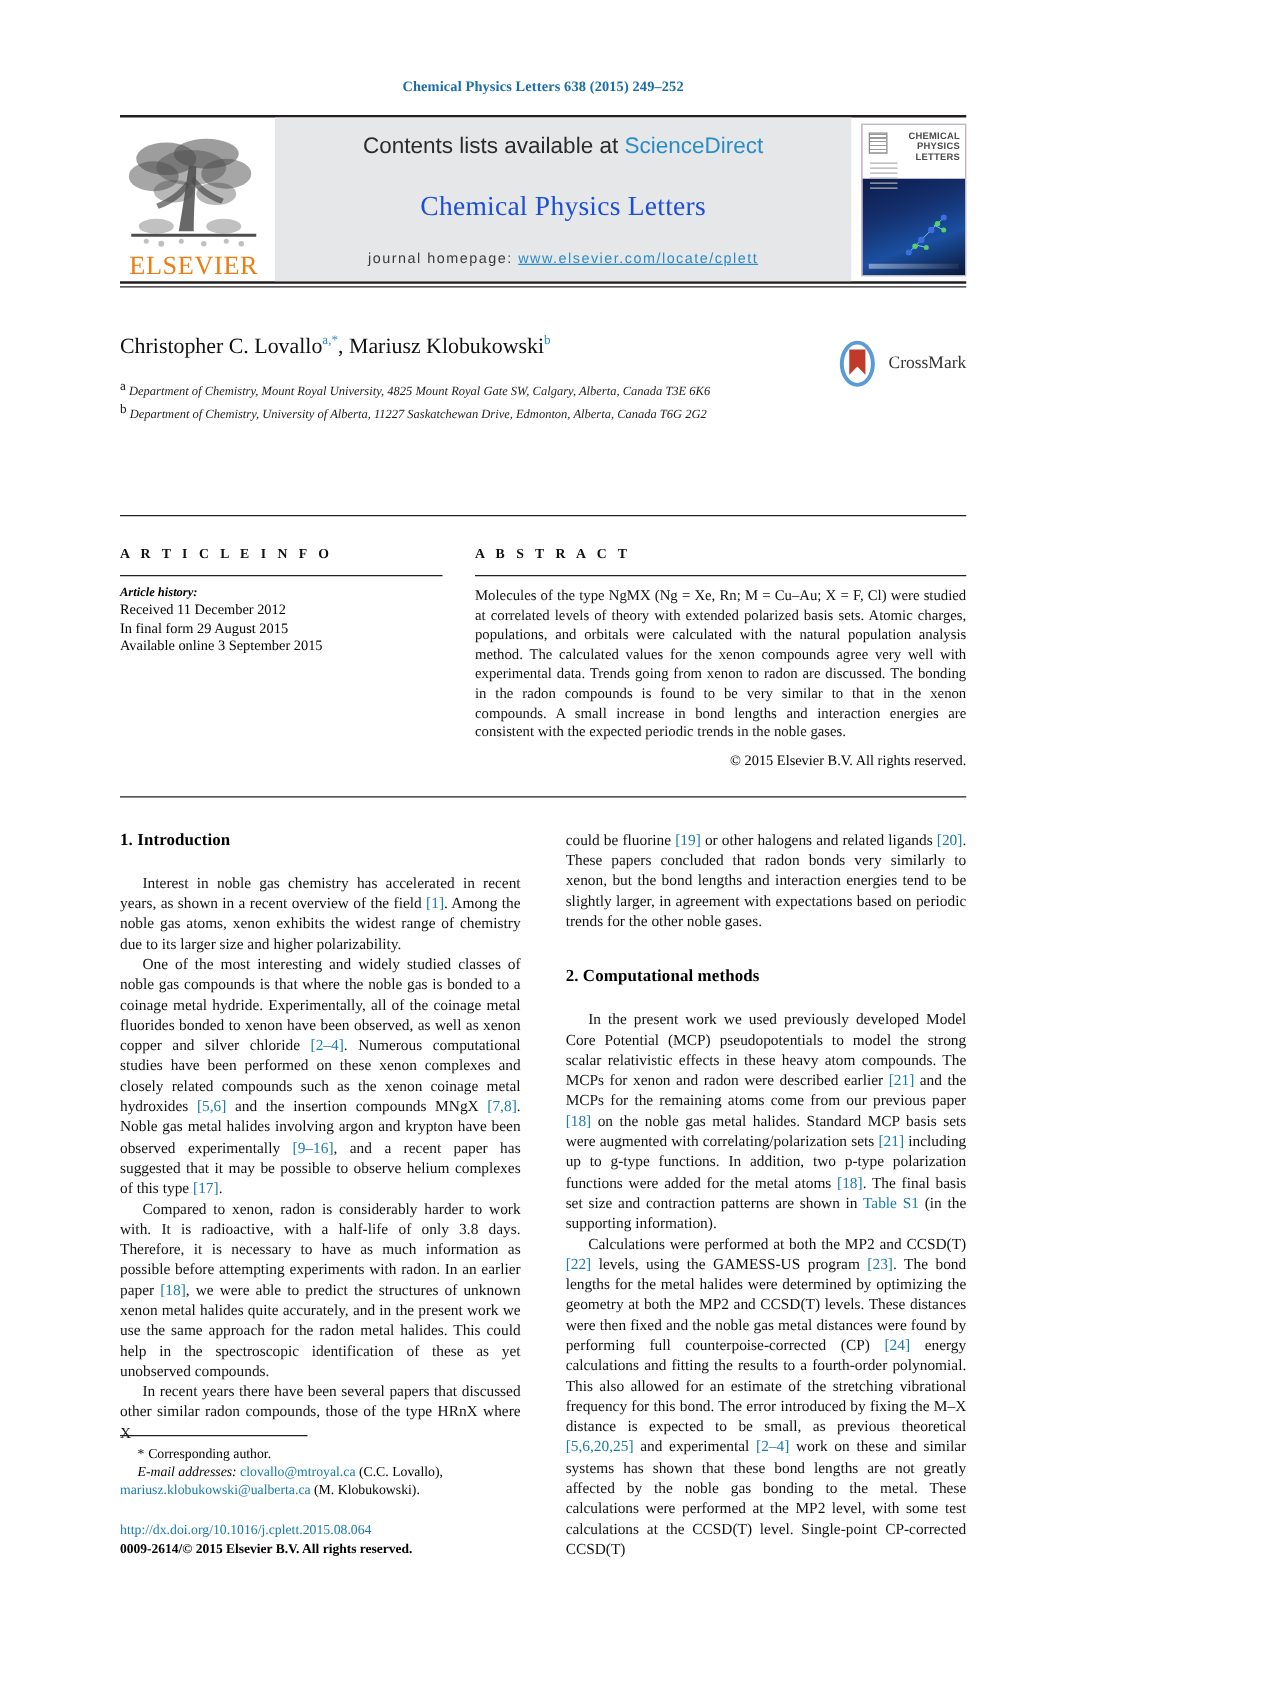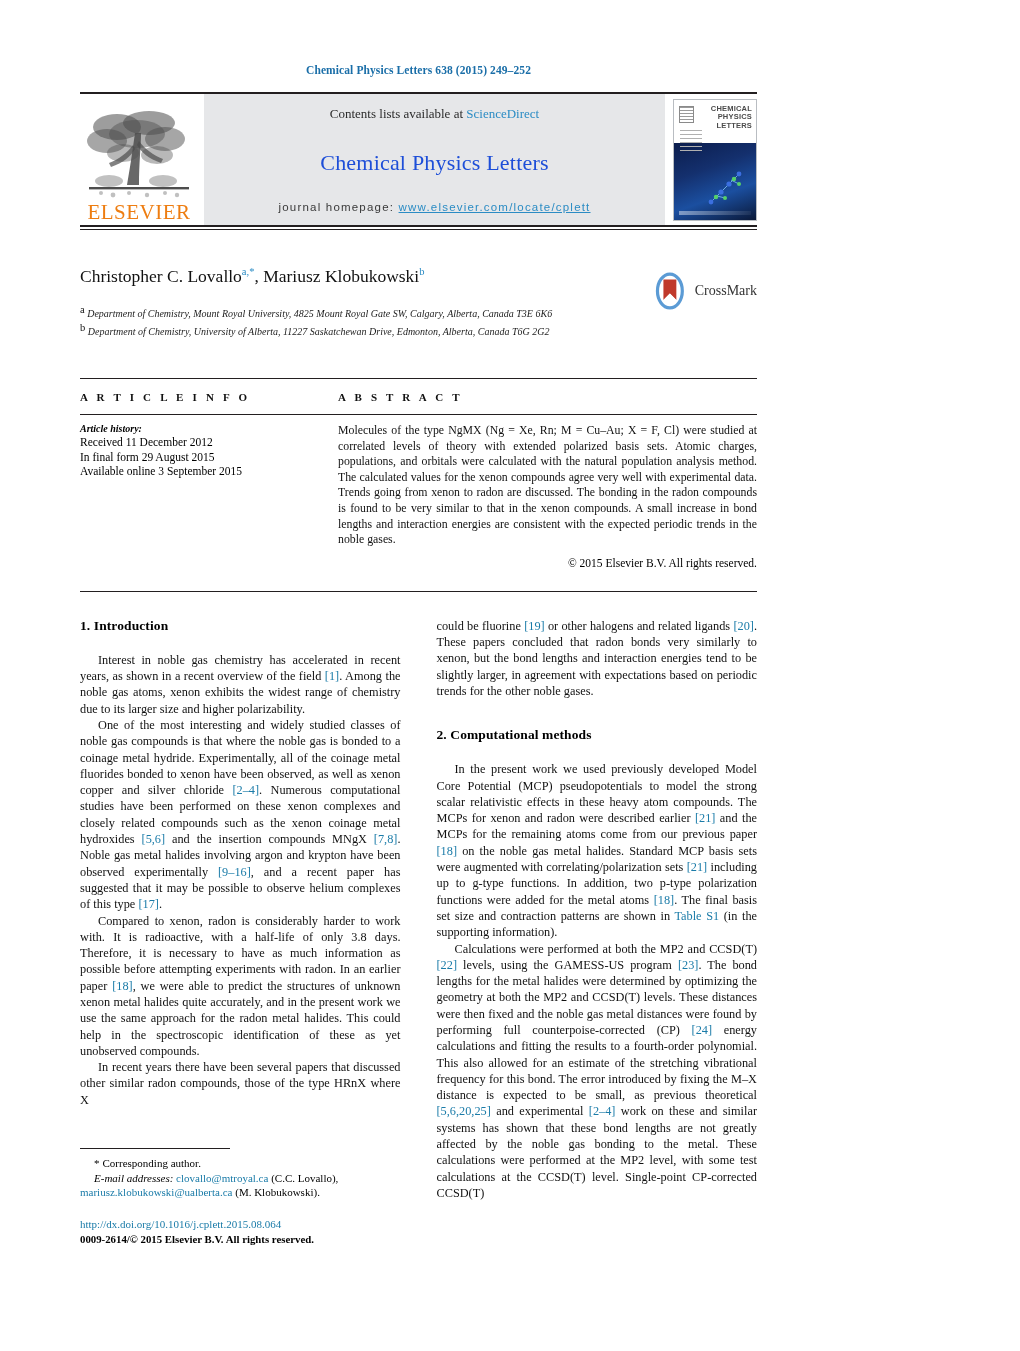--- a/index.html
+++ b/index.html
@@ -10,21 +10,21 @@
   body {
     width: 1020px;
     height: 1351px;
     font-family: "Liberation Serif", serif;
     color: #000000;
     position: relative;
     overflow: hidden;
   }
   .page {
     position: absolute;
-    top: 0; left: 0;
+    top: 0; left: 16px;
     width: 837px;
     height: 1351px;
     box-sizing: border-box;
     padding: 0 80px;
   }
 
   
   .runhead {
     text-align: center;
     font-size: 11.5px;
@@ -70,22 +70,22 @@
     margin-left: 6px;
     margin-right: 6px;
     display: flex;
     flex-direction: column;
     justify-content: space-between;
     align-items: center;
     padding: 12px 0 12px 0;
     position: relative;
   }
   .contents-line {
-    font-family: Liberation Serif, serif;
-    font-size: 13px;
+    font-family: Liberation Sans, sans-serif;
+    font-size: 18px;
     color: #2b2b2b;
   }
   .contents-line a { color: #2b8cc4; text-decoration: none; }
   .journal-title {
     font-family: "Liberation Serif", serif;
     font-size: 22px;
     color: #1d4ed8;
     letter-spacing: .2px;
     margin-top: 2px;
   }
@@ -204,23 +204,25 @@
     gap: 4px;
   }
   .crossmark-text {
     font-family: "Liberation Serif", serif;
     font-size: 14px;
     color: #333;
   }
 
   
   .infoabs {
+    margin-top: 34px;
     border-top: 1px solid #231f20;
-    padding-top: 12px;
-    display: flex;
+    padding-top: 24px;
+    display: flex;
+    gap: 26px;
   }
   .info-col { flex: 0 0 258px; }
   .abs-col  { flex: 1 1 auto; }
   .sec-label {
     font-family: "Liberation Serif", serif;
     font-weight: bold;
     font-size: 11px;
     letter-spacing: 3.2px;
     color: #111;
     margin-bottom: 11px;

